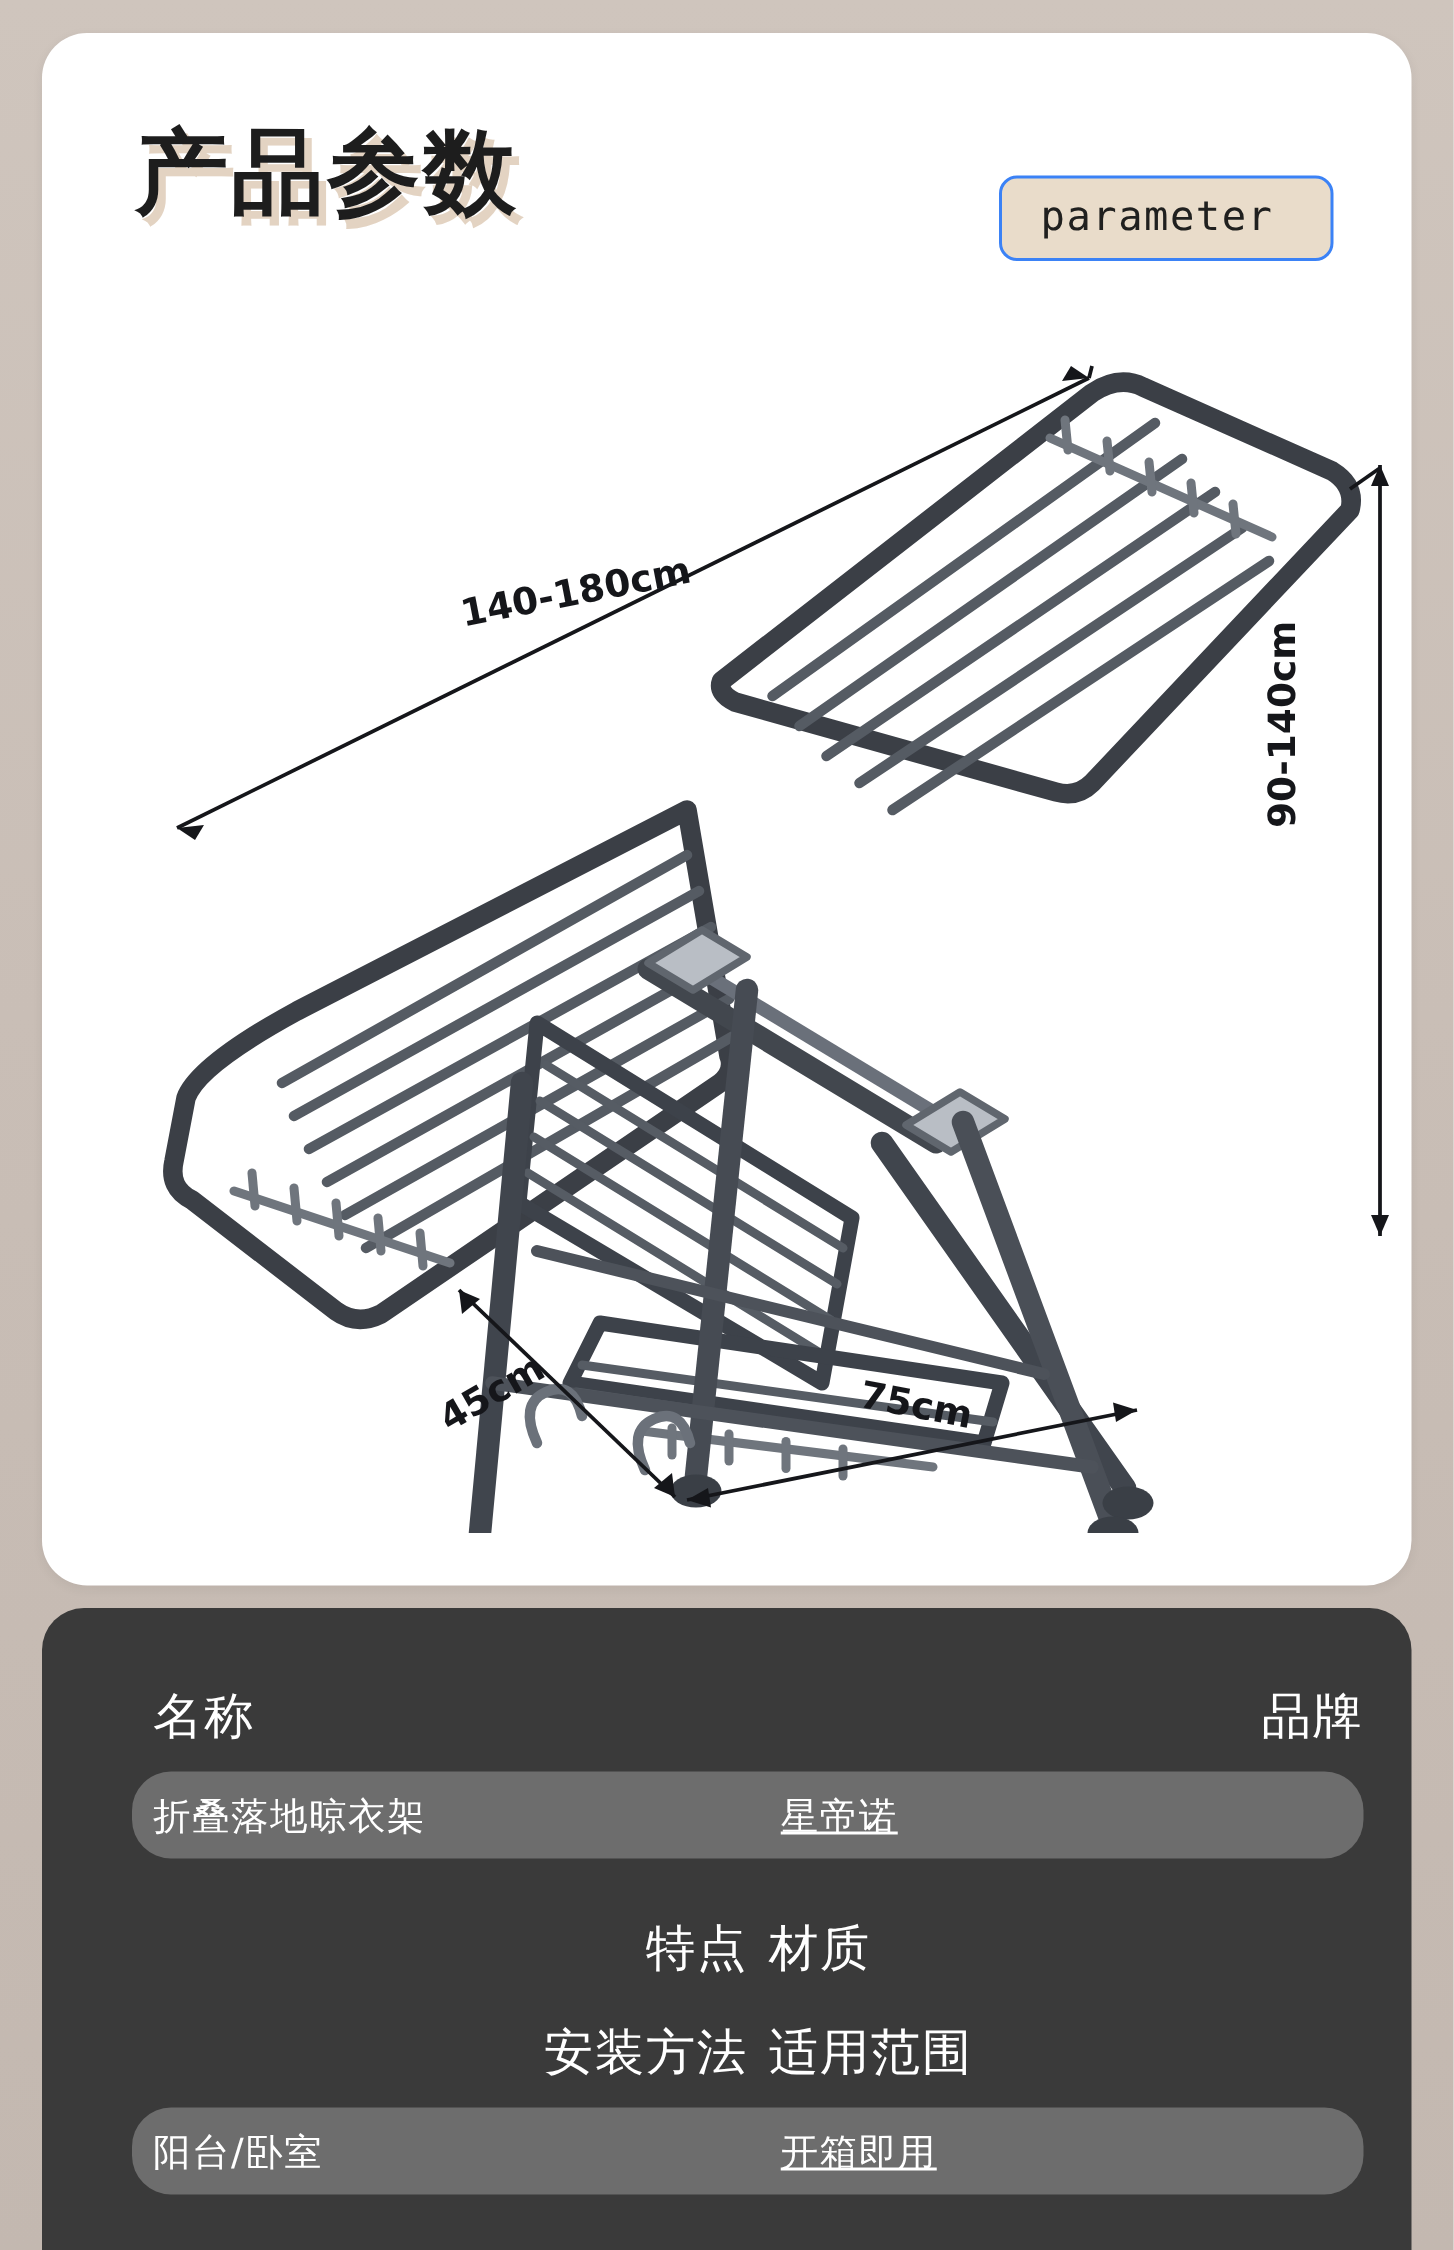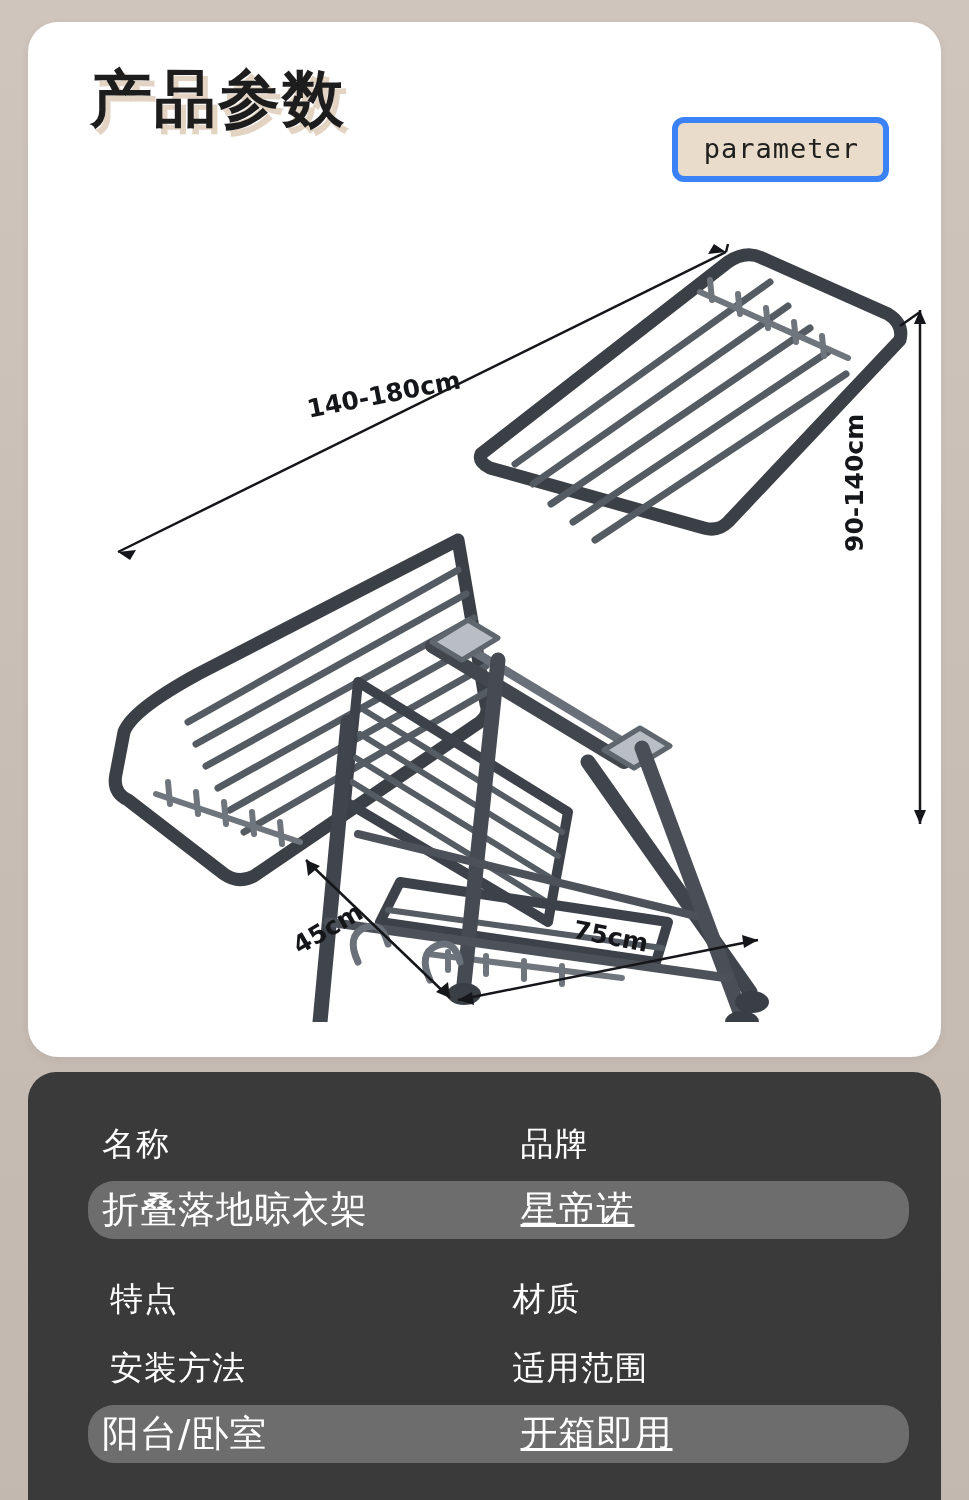--- a/index.html
+++ b/index.html
@@ -28,41 +28,41 @@
     height: 1035px;
     background: #ffffff;
     border-radius: 30px;
     box-shadow: 0 2px 8px rgba(0,0,0,0.06);
     overflow: hidden;
   }
   
   .title-wrap {
     position: absolute;
     left: 62px;
-    top: 46px;
+    top: 62px;
   }
   .title-zh {
     font-family: "DejaVu Sans", sans-serif;
     font-size: 62px;
     font-weight: bold;
     color: #1d1d1d;
     letter-spacing: 2px;
     line-height: 1;
     text-shadow: 5px 6px 0 #e3d3c2;
     margin: 0;
     white-space: nowrap;
   }
   .param-badge {
     position: absolute;
     right: 52px;
     top: 95px;
     background: #e9dcca;
-    border: 6px solid #3b82f6;
+    border: 2px solid #3b82f6;
     border-radius: 12px;
-    padding: 10px 24px 12px 26px;
+    padding: 10px 38px 12px 26px;
     font-family: "DejaVu Sans Mono", monospace;
     font-size: 27px;
     color: #20201f;
     letter-spacing: 1px;
     text-align: right;
   }
   
   .illus {
     position: absolute;
     left: 0;
@@ -133,29 +133,29 @@
     background: #6d6d6d;
     border-radius: 26px;
     margin-bottom: 28px;
     height: 58px;
     align-items: center;
   }
   .spec-val {
     flex: 0 0 50%;
     box-sizing: border-box;
     font-family: "DejaVu Sans", sans-serif;
-    font-size: 37px;
+    font-size: 25px;
     color: #ffffff;
     padding-left: 14px;
     letter-spacing: 1px;
     white-space: nowrap;
     overflow: hidden;
   }
   .spec-val.right { padding-left: 22px; text-decoration: underline; }
-  .spec-key.right { padding-left: 22px; }
+  .spec-key.right { padding-left: 22px; text-align: right; }
 </style>
 </head>
 <body>
 
 <div class="page">
 
   <div class="card">
 
     <div class="title-wrap">
       <div class="title-zh">产品参数</div>

